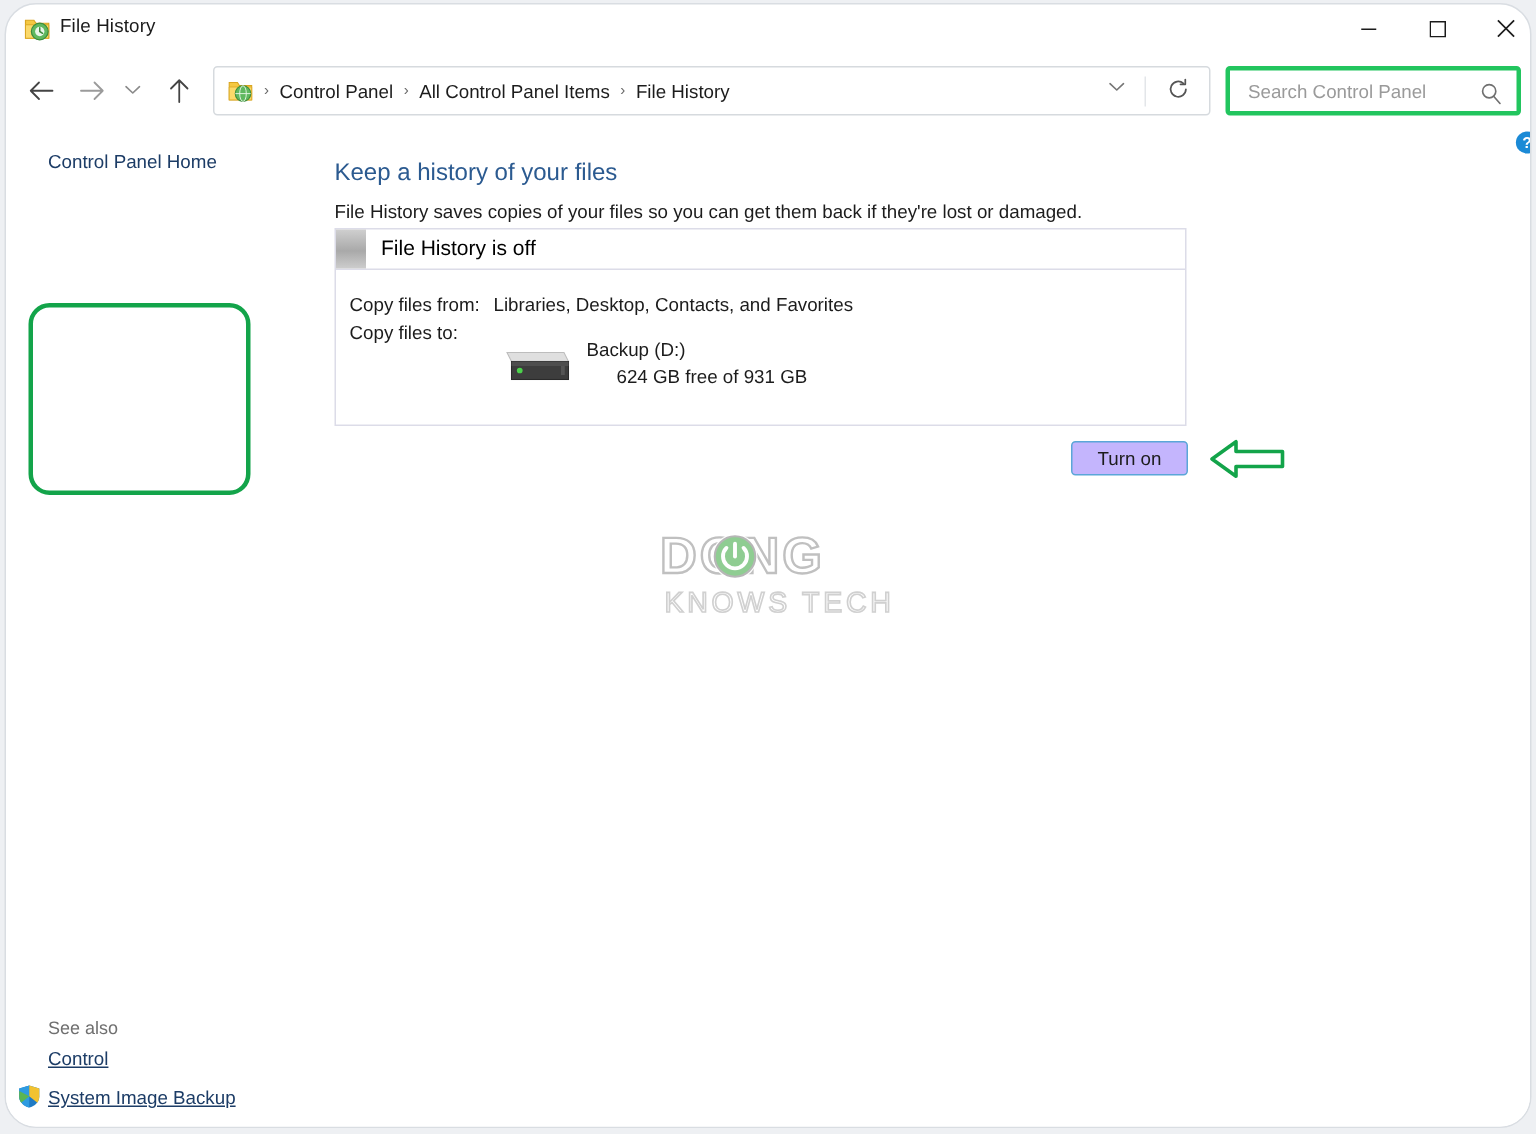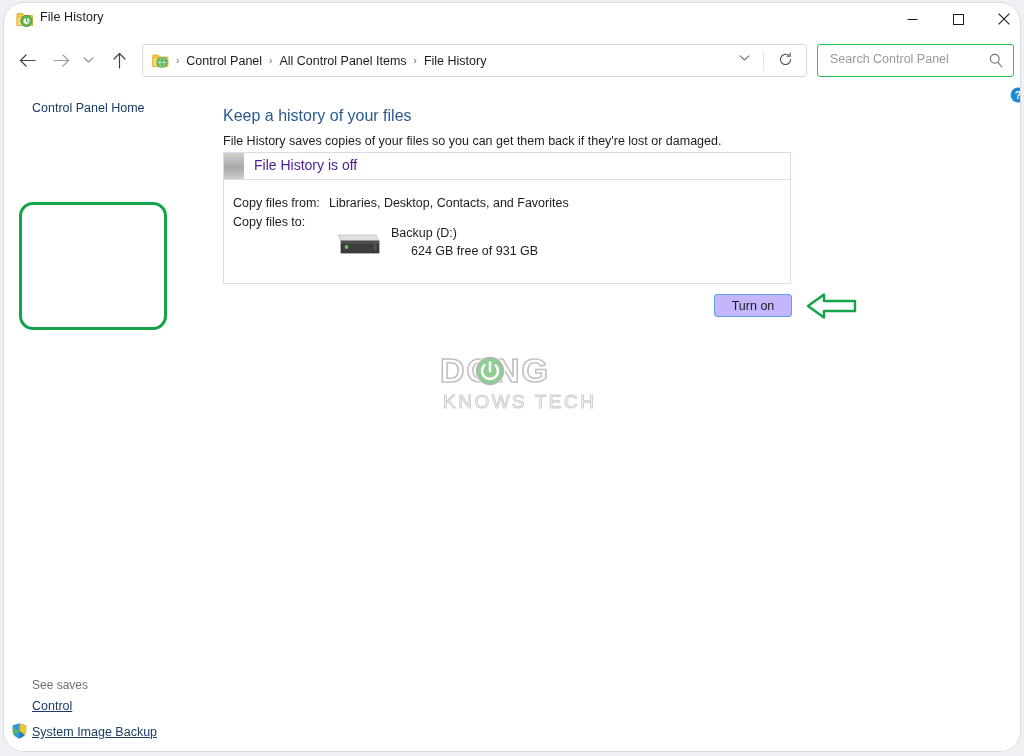--- a/index.html
+++ b/index.html
@@ -134,21 +134,21 @@
     background: #e3e6e9;
   }
 
   #searchbox {
     position: absolute;
     left: 813px;
     top: 5px;
     width: 197px;
     height: 33px;
     background: #ffffff;
-    border: 1px solid #22c55e;
+    border: 3px solid #22c55e;
     border-radius: 3px;
     box-sizing: border-box;
   }
   #search-input {
     position: absolute;
     left: 10px;
     top: 6px;
     width: 150px;
     border: none;
     outline: none;
@@ -294,21 +294,21 @@
     top: 0;
     width: 20px;
     height: 26px;
     background: linear-gradient(180deg, #cfcfcf 0%, #a9a9a9 55%, #cdcdcd 100%);
   }
   #status-text {
     position: absolute;
     left: 30px;
     top: 4px;
     font-size: 14px;
-    color: #4c1d95;
+    color: #000000;
     white-space: nowrap;
   }
   .row-label {
     position: absolute;
     font-size: 12.5px;
     color: #1c1c1c;
     white-space: nowrap;
   }
   #lbl-from { left: 9px; top: 43px; }
   #val-from { left: 105px; top: 43px; }
@@ -477,21 +477,21 @@
   </div>
 
   <div id="content">
 
     <div id="navpane">
       <div id="cp-home">Control Panel Home</div>
 
 
       <div id="green-box"></div>
 
-      <div id="see-also-label">See saves</div>
+      <div id="see-also-label">See also</div>
       <div id="see-also-links">
         <a class="sa-link" href="#">Control</a>
         <a class="sa-link" href="#">System Image Backup</a>
       </div>
       <svg id="shield-icon" viewBox="0 0 15 16">
         <path d="M7.5 0.6 L14.2 2.6 L14.2 8 C14.2 11.8 11.2 14.4 7.5 15.4 C3.8 14.4 0.8 11.8 0.8 8 L0.8 2.6 Z" fill="#1f7ac4"></path>
         <path d="M7.5 0.6 L7.5 15.4 C3.8 14.4 0.8 11.8 0.8 8 L0.8 2.6 Z" fill="#2e9be0"></path>
         <path d="M7.5 0.6 L14.2 2.6 L14.2 8 C14.2 9.6 13.7 11 12.9 12.1 L7.5 7.9 Z" fill="#f2c230"></path>
         <path d="M0.8 8 C0.8 9.6 1.3 11 2.1 12.1 L7.5 7.9 L0.8 4.4 Z" fill="#5ab552"></path>
       </svg>

